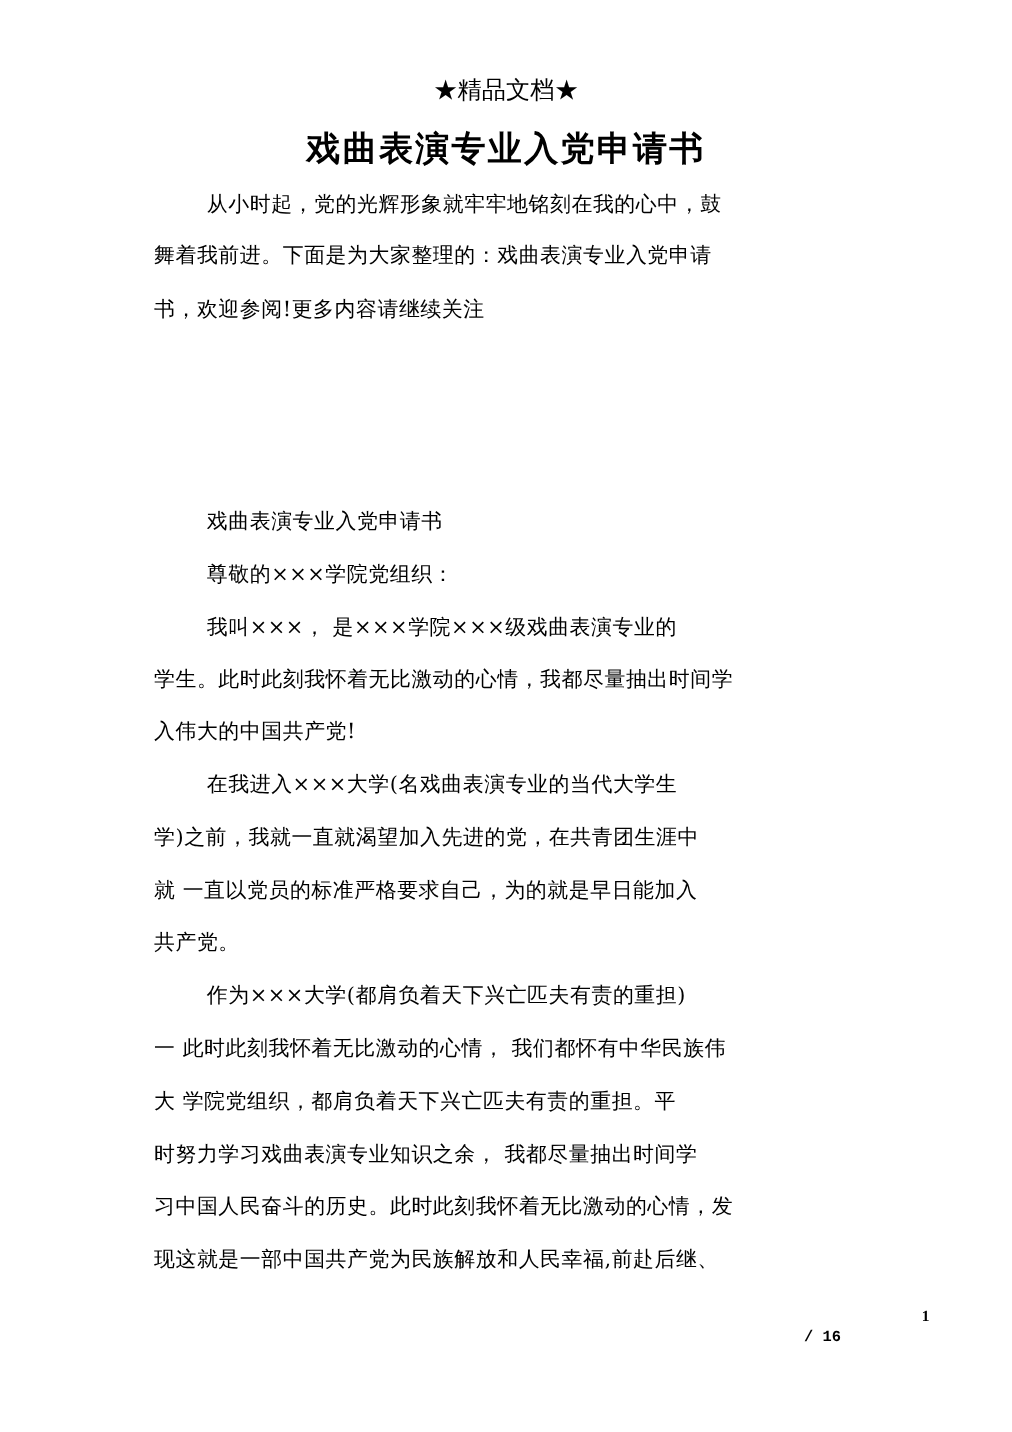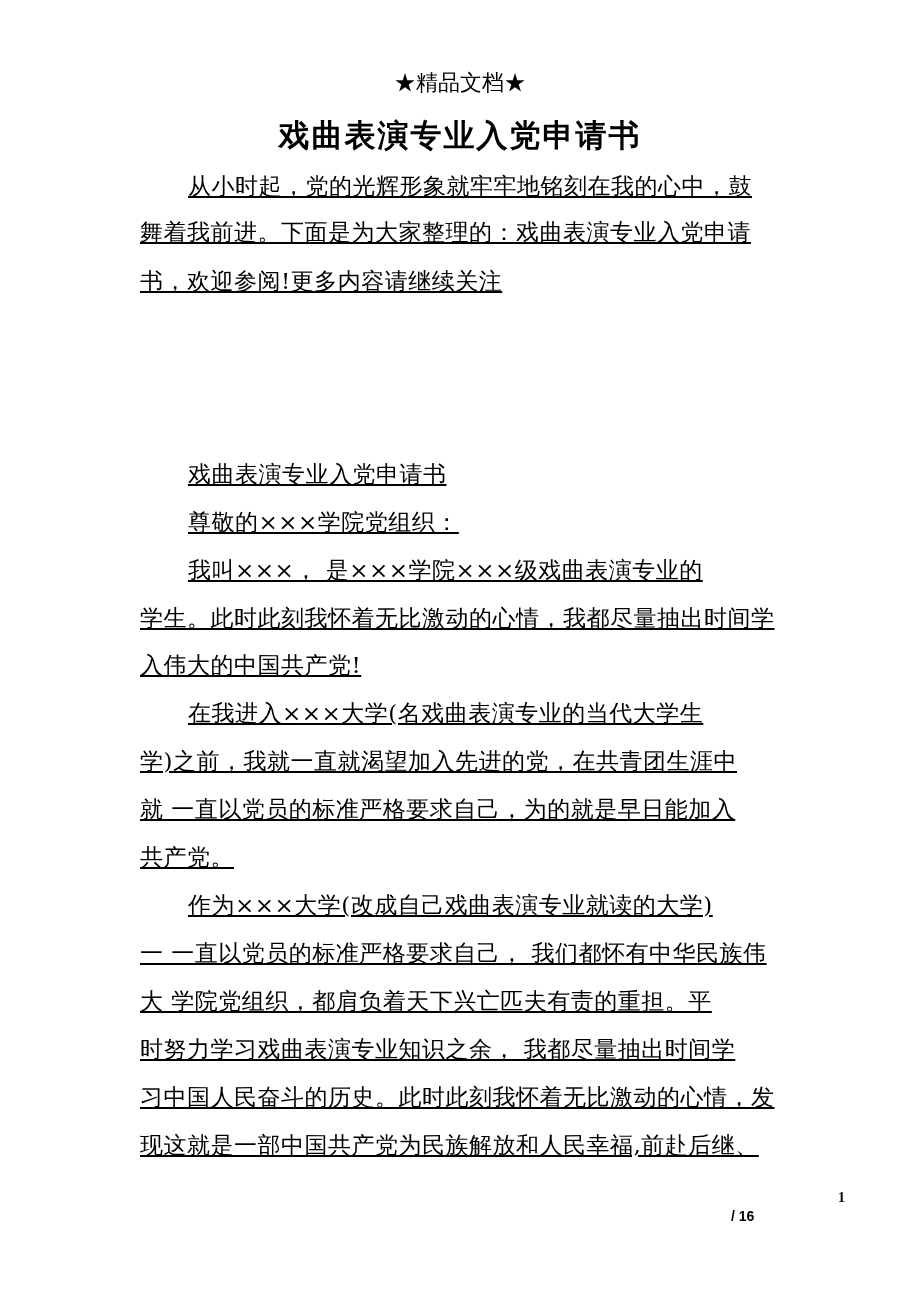--- a/index.html
+++ b/index.html
@@ -3,27 +3,27 @@
   <meta charset="utf-8">
   <style>
     html, body { margin:0; padding:0; background:#ffffff; }
     body { width:920px; height:1302px; position:relative; overflow:hidden;
            font-family:"DejaVu Serif","Liberation Serif",serif; color:#000; }
     .header { position:absolute; top:68px; left:0; width:920px; text-align:center;
               font-size:22px; line-height:30px; }
     .title { position:absolute; top:113px; left:0; width:920px; text-align:center;
              font-size:31px; font-weight:bold; line-height:44px;
              font-family:"DejaVu Sans","Liberation Sans",sans-serif; letter-spacing:2px; }
-    .line { position:absolute; left:140px; width:660px; font-size:23px; line-height:32px;
-            white-space:nowrap; letter-spacing:0.5px;text-decoration:underline; }
+    .line { position:absolute; left:140px; width:660px; font-size:19px; line-height:32px;
+            white-space:nowrap; letter-spacing:0.5px; }
     .indent { left:188px; }
     .pagenum { position:absolute; left:838px; top:1190px; font-size:14px; font-weight:bold;
                font-family:"Liberation Serif",serif; }
     .pagetotal { position:absolute; left:731px; top:1208px; font-size:14px; font-weight:bold;
-                 font-family:Liberation Sans, sans-serif; }
+                 font-family:Liberation Mono, monospace; }
   </style>
 </head>
 <body>
 
 <div class="header">★精品文档★</div>
 <div class="title">戏曲表演专业入党申请书</div>
 
 <div class="line indent" style="top:170px">从小时起，党的光辉形象就牢牢地铭刻在我的心中，鼓</div>
 <div class="line" style="top:216px">舞着我前进。下面是为大家整理的：戏曲表演专业入党申请</div>
 <div class="line" style="top:265px">书，欢迎参阅!更多内容请继续关注</div>
@@ -33,21 +33,21 @@
 
 <div class="line indent" style="top:554px">我叫×××， 是×××学院×××级戏曲表演专业的</div>
 <div class="line" style="top:602px">学生。此时此刻我怀着无比激动的心情，我都尽量抽出时间学</div>
 <div class="line" style="top:649px">入伟大的中国共产党!</div>
 
 <div class="line indent" style="top:697px">在我进入×××大学(名戏曲表演专业的当代大学生</div>
 <div class="line" style="top:745px">学)之前，我就一直就渴望加入先进的党，在共青团生涯中</div>
 <div class="line" style="top:793px">就 一直以党员的标准严格要求自己，为的就是早日能加入</div>
 <div class="line" style="top:841px">共产党。</div>
 
-<div class="line indent" style="top:889px">作为×××大学(改成自己戏曲表演专业就读的大学)</div>
-<div class="line" style="top:937px">一 一直以党员的标准严格要求自己， 我们都怀有中华民族伟</div>
+<div class="line indent" style="top:889px">作为×××大学(都肩负着天下兴亡匹夫有责的重担)</div>
+<div class="line" style="top:937px">一 此时此刻我怀着无比激动的心情， 我们都怀有中华民族伟</div>
 <div class="line" style="top:985px">大 学院党组织，都肩负着天下兴亡匹夫有责的重担。平</div>
 <div class="line" style="top:1033px">时努力学习戏曲表演专业知识之余， 我都尽量抽出时间学</div>
 <div class="line" style="top:1081px">习中国人民奋斗的历史。此时此刻我怀着无比激动的心情，发</div>
 <div class="line" style="top:1129px">现这就是一部中国共产党为民族解放和人民幸福,前赴后继、</div>
 
 <div class="pagenum">1</div>
 <div class="pagetotal">/ 16</div>
 
 </body></html>

